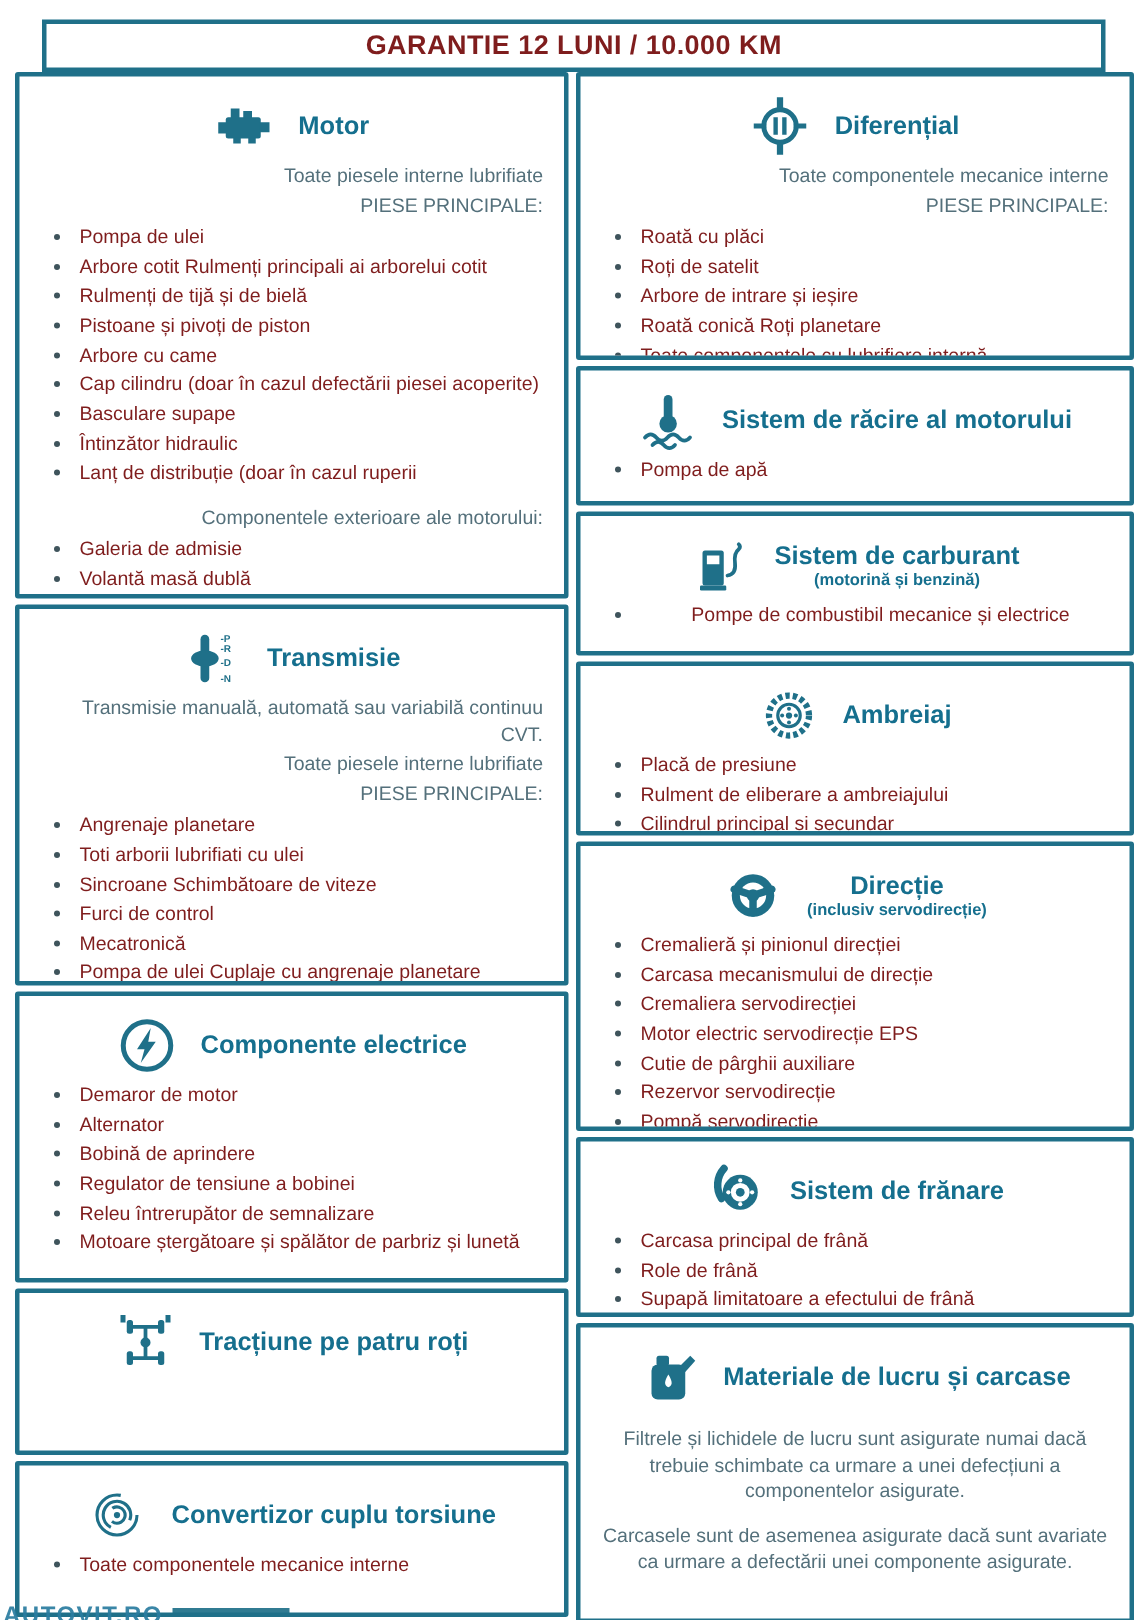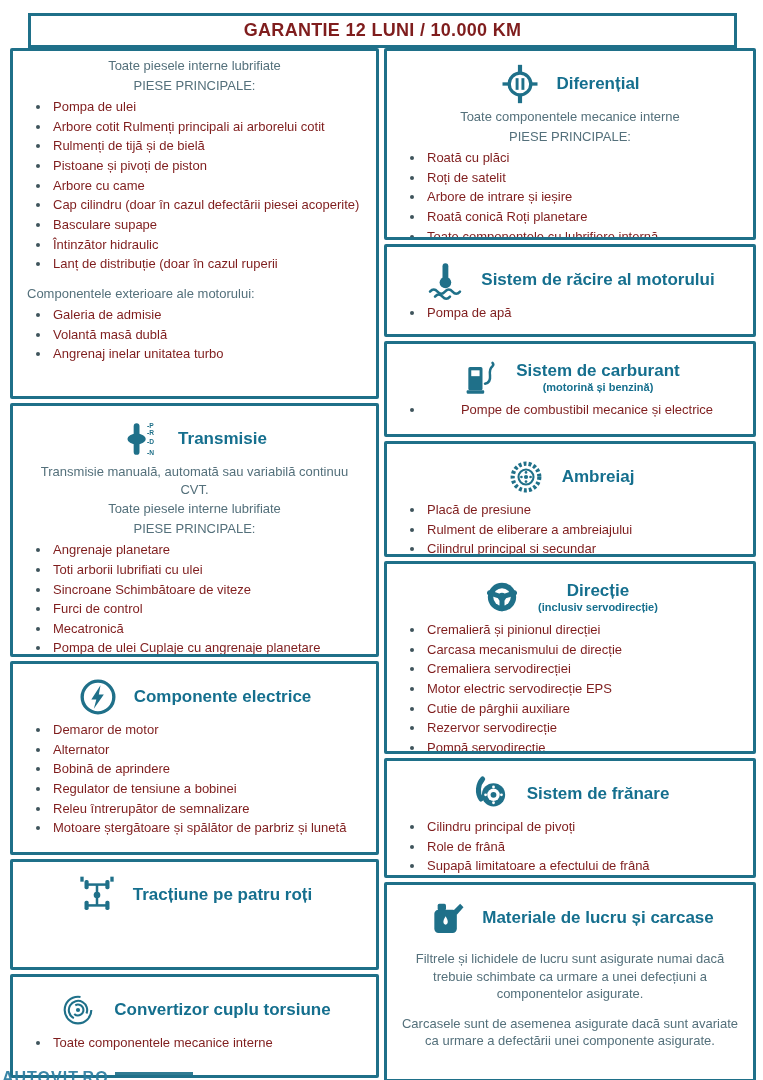--- a/index.html
+++ b/index.html
@@ -32,24 +32,24 @@
   .sec-icon{flex:0 0 auto;display:block;}
   .sec-icon svg{width:40px;height:40px;display:block;}
   .title-wrap{display:flex;flex-direction:column;align-items:center;}
   .sec-title{
     color:#156f8e;font-size:17px;font-weight:bold;line-height:1.15;
   }
   .sec-subtitle{
     color:#156f8e;font-size:11px;font-weight:bold;line-height:1.1;
   }
   .intro{
-    color:#54707b;font-size:13px;text-align:center;margin:2px 8px;line-height:1.35;
+    color:#54707b;font-size:13px;text-align:right;margin:2px 8px;line-height:1.35;
   }
   .subheading{
-    color:#54707b;font-size:13px;text-align:left;margin:12px 8px 2px;line-height:1.35;
+    color:#54707b;font-size:13px;text-align:right;margin:12px 8px 2px;line-height:1.35;
   }
   ul.bullets{
     margin:4px 0 2px 0;padding-left:32px;color:#7f1d1d;font-size:13px;
   }
   ul.bullets li{margin:2.5px 0;line-height:1.32;padding-left:2px;}
   ul.bullets li::marker{color:#3f545c;}
   .para{
     color:#54707b;font-size:13px;text-align:center;margin:12px 6px 0;line-height:1.35;
   }
   .watermark{
@@ -61,20 +61,38 @@
 </head>
 <body>
 
 <div class="header-box">
   <span class="header-title">GARANTIE 12 LUNI / 10.000 KM</span>
 </div>
 
 <div class="columns">
   <div class="col col-left">
       <section class="section-box" style="height: 351px;">
+        <div class="sec-header">
+          <span class="sec-icon">
+            <svg viewBox="0 0 48 48">
+              <g fill="#1f7089">
+                <rect x="9" y="17" width="28" height="17" rx="2"></rect>
+                <rect x="13" y="10" width="7" height="8"></rect>
+                <rect x="23" y="12" width="7" height="6"></rect>
+                <rect x="36" y="21" width="8" height="8"></rect>
+                <rect x="3" y="21" width="7" height="9"></rect>
+                <rect x="15" y="33" width="6" height="5"></rect>
+                <rect x="27" y="33" width="6" height="5"></rect>
+              </g>
+            </svg>
+          </span>
+          <span class="title-wrap">
+            <span class="sec-title">Motor</span>
+          </span>
+        </div>
         <p class="intro">Toate piesele interne lubrifiate</p>
         <p class="intro">PIESE PRINCIPALE:</p>
         <ul class="bullets">
           <li>Pompa de ulei</li>
           <li>Arbore cotit Rulmenți principali ai arborelui cotit</li>
           <li>Rulmenți de tijă și de bielă</li>
           <li>Pistoane și pivoți de piston</li>
           <li>Arbore cu came</li>
           <li>Cap cilindru (doar în cazul defectării piesei acoperite)</li>
           <li>Basculare supape</li>
@@ -322,21 +340,21 @@
                 <circle cx="27" cy="34.5" r="1.7"></circle>
                 <circle cx="17.5" cy="25" r="1.7"></circle>
               </g>
             </svg>
           </span>
           <span class="title-wrap">
             <span class="sec-title">Sistem de frănare</span>
           </span>
         </div>
         <ul class="bullets">
-          <li>Cilindru principal de pivoți</li>
+          <li>Carcasa principal de frână</li>
           <li>Role de frână</li>
           <li>Supapă limitatoare a efectului de frână</li>
         </ul>
       </section>
       <section class="section-box" style="height: 200px;">
         <div class="sec-header">
           <span class="sec-icon">
             <svg viewBox="0 0 48 48">
               <g fill="#1f7089">
                 <rect x="10" y="14" width="27" height="28" rx="5"></rect>

